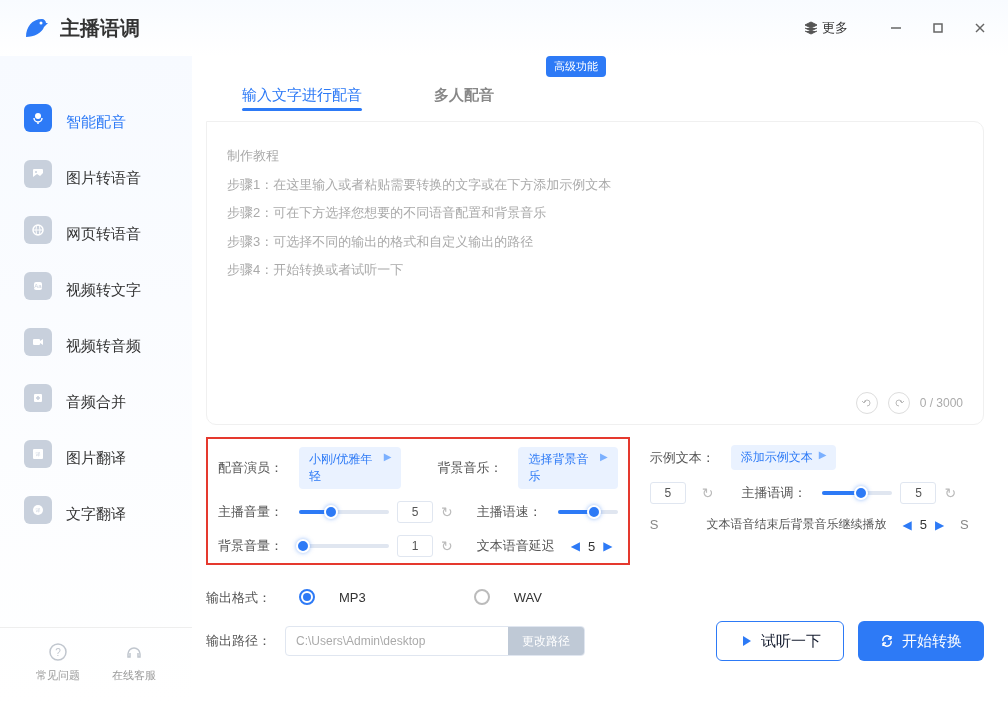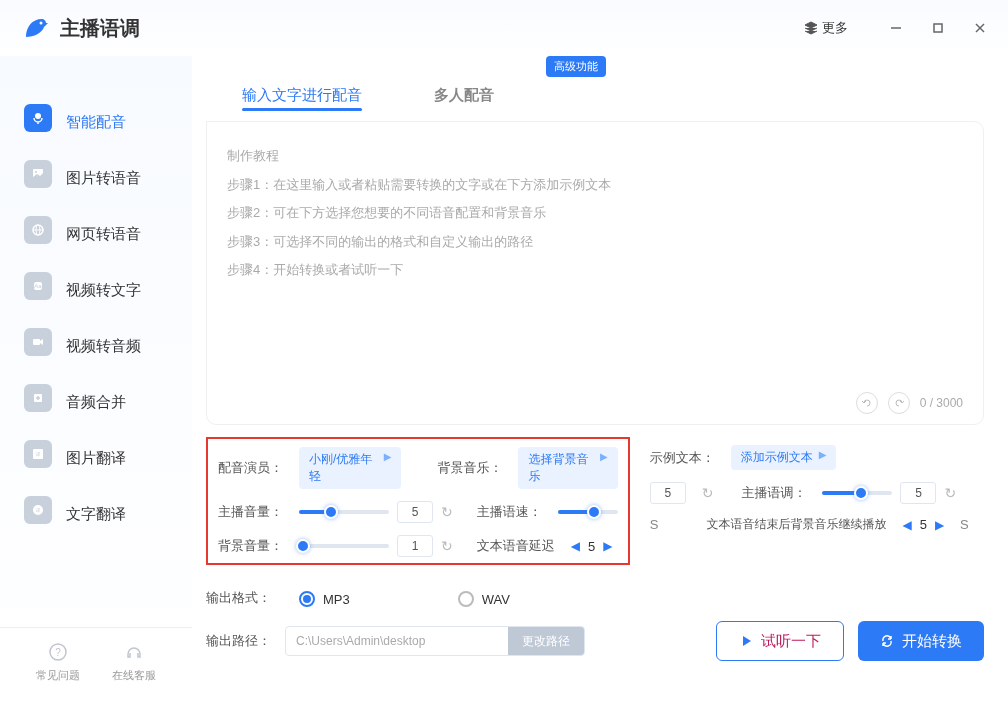--- a/index.html
+++ b/index.html
@@ -51,34 +51,34 @@
 .slider-group { display: flex; align-items: center; gap: 8px; }
 .slider { width: 90px; height: 4px; background: #e0e6f0; border-radius: 2px; position: relative; }
 .slider-fill { height: 100%; background: #2d7af6; border-radius: 2px; position: absolute; left: 0; }
 .slider-thumb { width: 14px; height: 14px; background: #2d7af6; border: 2px solid #fff; box-shadow: 0 0 4px rgba(45,122,246,0.5); border-radius: 50%; position: absolute; top: 50%; transform: translate(-50%,-50%); }
 .num-box { width: 36px; height: 22px; border: 1px solid #e0e6f0; border-radius: 3px; text-align: center; font-size: 12px; line-height: 20px; color: #555; }
 .reset-icon { color: #bbb; cursor: pointer; font-size: 14px; }
 .stepper { display: flex; align-items: center; gap: 8px; }
 .stepper-btn { color: #2d7af6; cursor: pointer; font-size: 12px; }
 .s-suffix { color: #888; }
 
-.radio-row { display: flex; align-items: flex-end; gap: 28px; margin: 14px 0; }
-.radio { display: flex; align-items: center; gap: 8px; cursor: pointer; }
+.radio-row { display: flex; align-items: flex-start; gap: 28px; margin: 14px 0; }
+.radio { display: flex; align-items: center; gap: 24px; cursor: pointer; }
 .radio-circle { width: 16px; height: 16px; border: 2px solid #bbb; border-radius: 50%; display: flex; align-items: center; justify-content: center; }
 .radio.checked .radio-circle { border-color: #2d7af6; }
 .radio-dot { width: 8px; height: 8px; background: #2d7af6; border-radius: 50%; }
 
 .path-row { display: flex; align-items: center; gap: 14px; }
 .path-input { flex: 0 0 300px; display: flex; align-items: center; border: 1px solid #e0e6f0; border-radius: 4px; overflow: hidden; height: 30px; }
 .path-text { flex: 1; padding: 0 10px; font-size: 12px; color: #aaa; }
 .path-btn { background: #bfc9d6; color: #fff; padding: 0 14px; height: 100%; display: flex; align-items: center; font-size: 12px; cursor: pointer; }
 
 .action-btns { display: flex; gap: 14px; margin-left: auto; }
 .btn { height: 40px; padding: 0 22px; border-radius: 6px; font-size: 15px; display: flex; align-items: center; gap: 8px; cursor: pointer; }
-.btn-outline { border: 1.5px solid #2d7af6; color: #be185d; background: #fff; }
+.btn-outline { border: 1.5px solid #2d7af6; color: #0f172a; background: #fff; }
 .btn-primary { background: #2d7af6; color: #fff; border: none; }
 </style>
 </head>
 <body>
 
 <div class="titlebar">
   <div class="logo">
     <svg width="30" height="30" viewBox="0 0 30 30">
         <path fill="#2d7af6" d="M6 24 C6 14 12 6 22 6 C24 6 26 8 26 10 L28 10 L24 14 C22 20 14 24 6 24 Z"></path>
         <circle cx="21" cy="10" r="1.5" fill="#fff"></circle>

